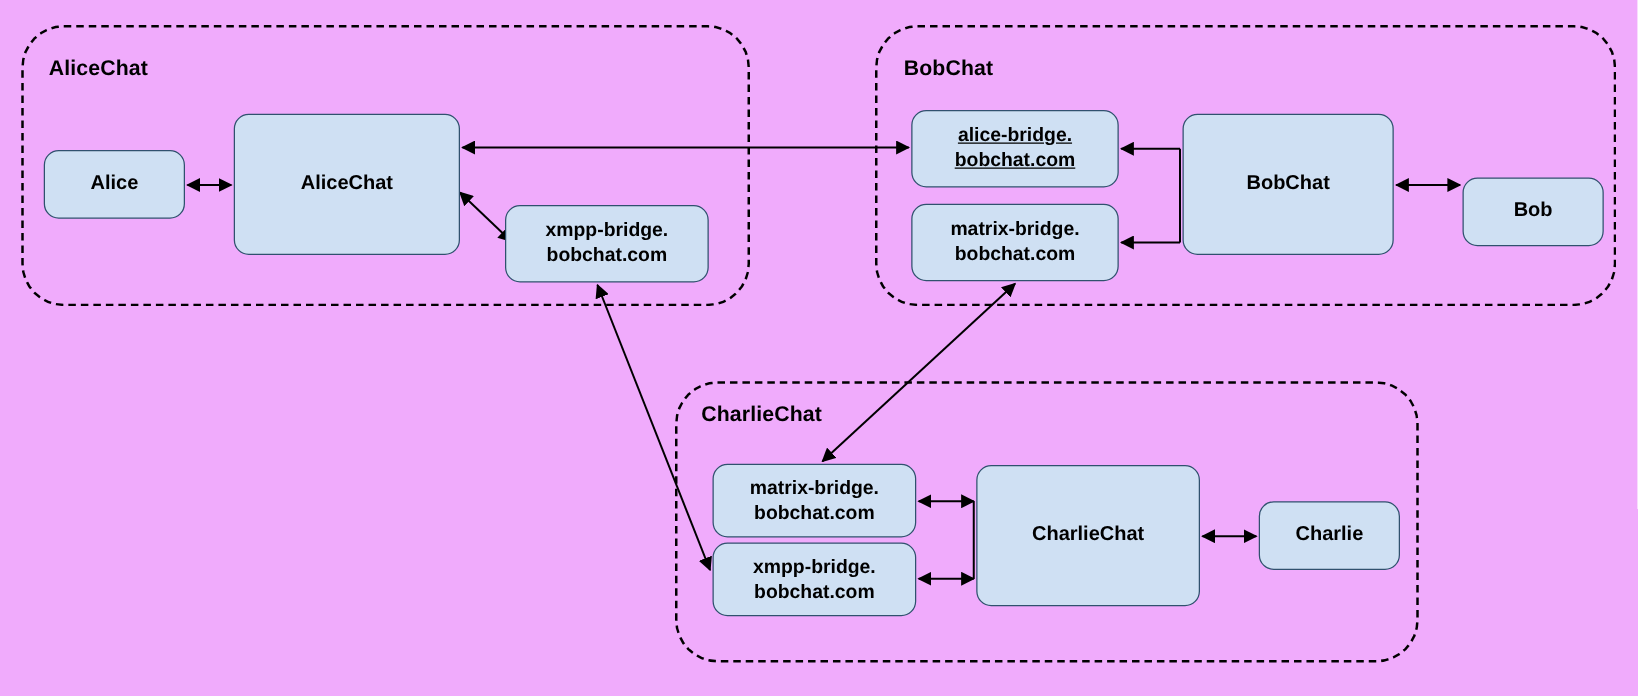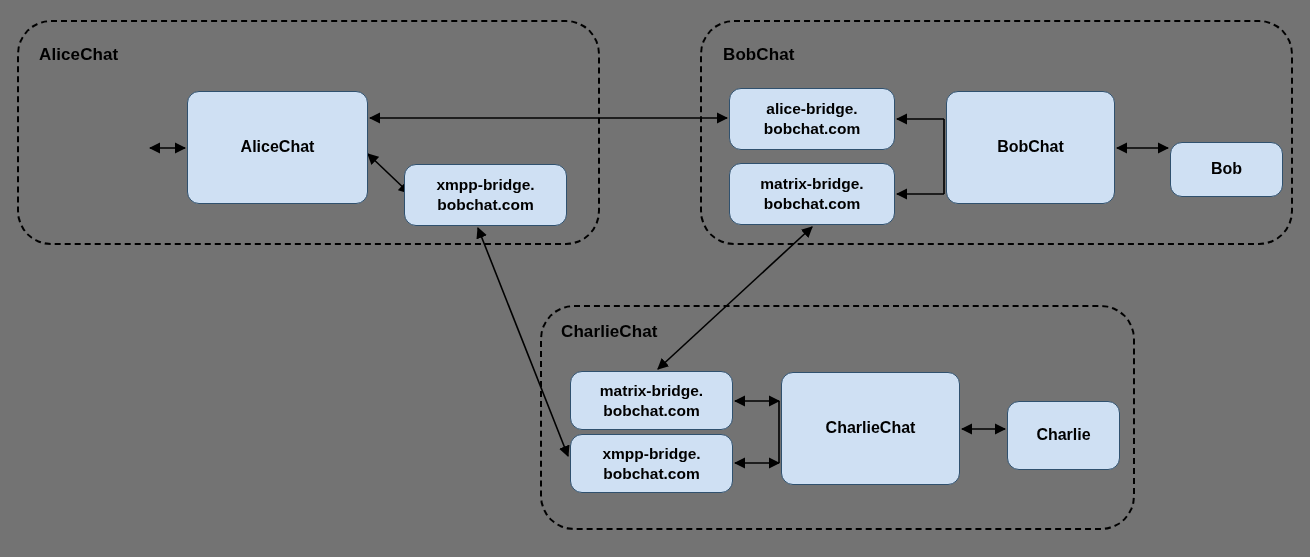--- a/index.html
+++ b/index.html
@@ -7,21 +7,21 @@
     padding: 0;
     background: #ffffff;
   }
   body {
     font-family: "Liberation Sans", sans-serif;
   }
   #canvas {
     position: relative;
     width: 1310px;
     height: 557px;
-    background: #737373;
+    background: #f0abfc;
     overflow: hidden;
   }
   .edges {
     position: absolute;
     left: 0;
     top: 0;
     width: 1310px;
     height: 557px;
     pointer-events: none;
   }
@@ -104,32 +104,35 @@
 
   <div class="region" style="left:17px; top:20px; width:583px; height:225px;"></div>
   <div class="region-label" style="left:39px; top:45px;">AliceChat</div>
 
   <div class="region" style="left:700px; top:20px; width:593px; height:225px;"></div>
   <div class="region-label" style="left:723px; top:45px;">BobChat</div>
 
   <div class="region" style="left:540px; top:305px; width:595px; height:225px;"></div>
   <div class="region-label" style="left:561px; top:322px;">CharlieChat</div>
 
+  <div class="node" style="left:35px; top:120px; width:113px; height:55px;">
+    <span>Alice</span>
+  </div>
 
   <div class="node" style="left:187px; top:91px; width:181px; height:113px;">
     <span>AliceChat</span>
   </div>
 
   <div class="node small" style="left:404px; top:164px; width:163px; height:62px; white-space:pre-line;">
     <span style="white-space:pre-line;">xmpp-bridge.
 bobchat.com</span>
   </div>
 
   <div class="node small" style="left:729px; top:88px; width:166px; height:62px;">
-    <span style="white-space:pre-line;">alice-bridge.
+    <span style="white-space:pre-line;text-decoration:underline;">alice-bridge.
 bobchat.com</span>
   </div>
 
   <div class="node small" style="left:729px; top:163px; width:166px; height:62px;">
     <span style="white-space:pre-line;">matrix-bridge.
 bobchat.com</span>
   </div>
 
   <div class="node" style="left:946px; top:91px; width:169px; height:113px;">
     <span>BobChat</span>
@@ -146,17 +149,17 @@
 
   <div class="node small" style="left:570px; top:434px; width:163px; height:59px;">
     <span style="white-space:pre-line;">xmpp-bridge.
 bobchat.com</span>
   </div>
 
   <div class="node" style="left:781px; top:372px; width:179px; height:113px;">
     <span>CharlieChat</span>
   </div>
 
-  <div class="node" style="left:1007px; top:401px; width:113px; height:69px;text-align:right;">
+  <div class="node" style="left:1007px; top:401px; width:113px; height:55px;text-align:right;">
     <span>Charlie</span>
   </div>
 
 </div>
 
 </body></html>

